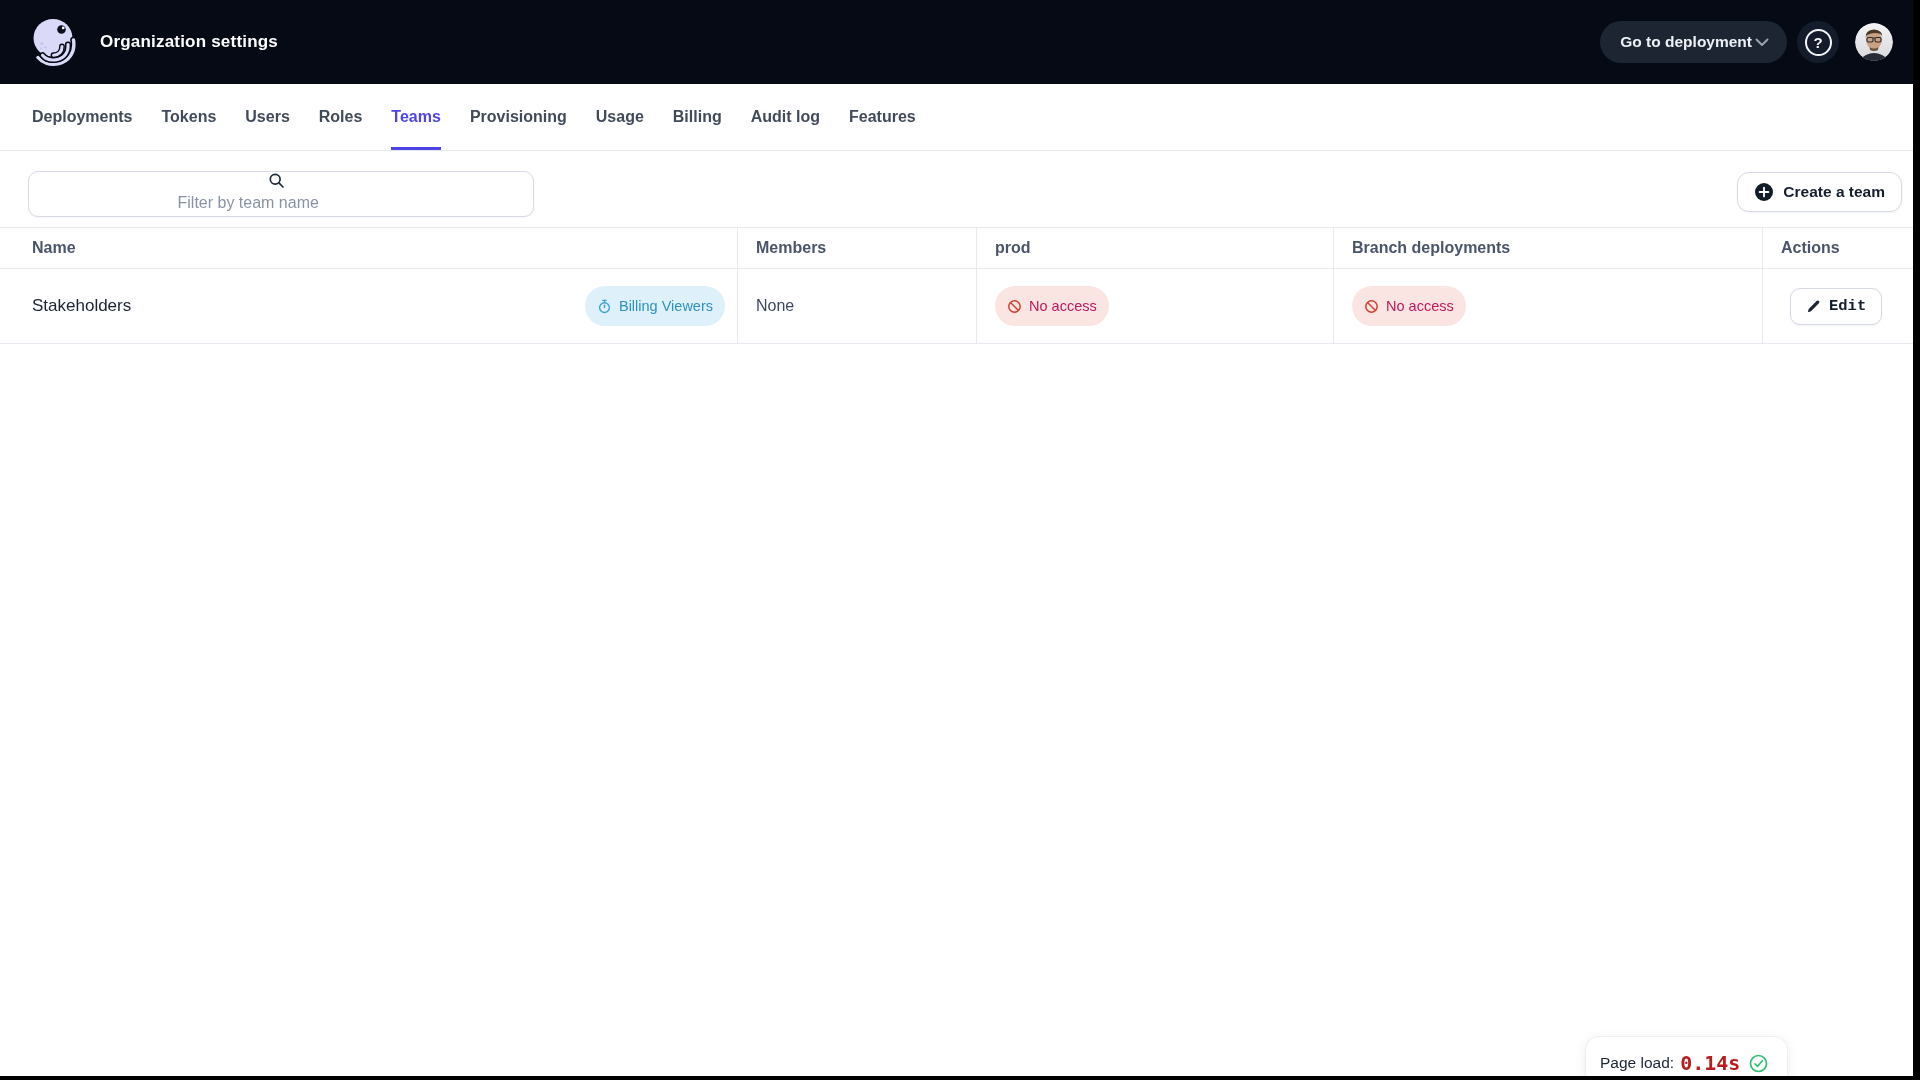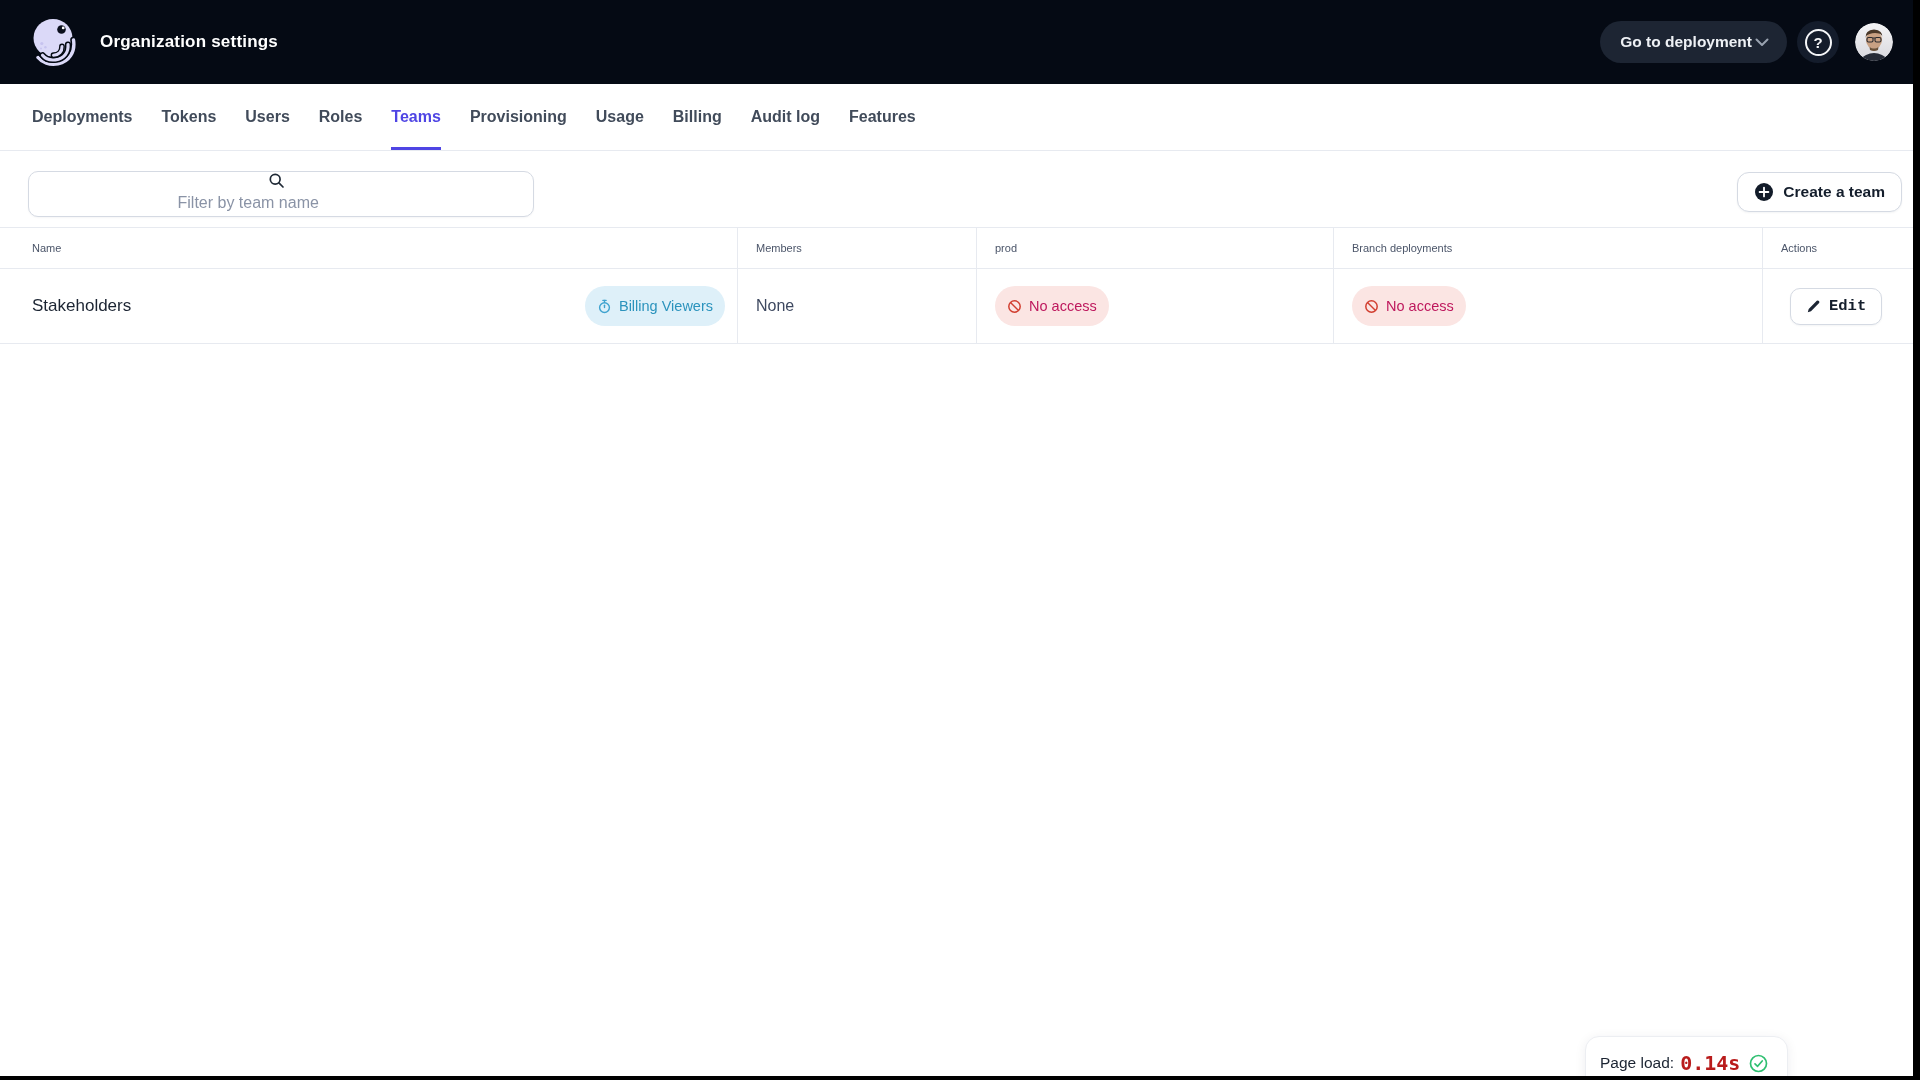--- a/index.html
+++ b/index.html
@@ -98,21 +98,21 @@
 
   
   .table { margin-top:10px; border-top:1px solid #e7eaf0; }
   .tr {
     display:grid;
     grid-template-columns:738px 239px 357px 429px 1fr;
   }
   .thead { height:41px; border-bottom:1px solid #e7eaf0; }
   .thead .td {
     display:flex; align-items:center;
-    font-size:11px; color:#4b5569;
+    font-size:16px; color:#4b5569;font-weight:bold;
   }
   .trow { height:75px; border-bottom:1px solid #e7eaf0; background:#fff; }
   .td { border-right:1px solid #e7eaf0; padding-left:18px; }
   .td:first-child { padding-left:32px; }
   .td:last-child { border-right:none; }
   .trow .td { display:flex; align-items:center; }
   .cell-name { justify-content:space-between; padding-right:12px; }
   .team-name { font-size:17px; font-weight:500; color:#1b2432; }
   .cell-members { font-size:16px; color:#3e4960; }
 

